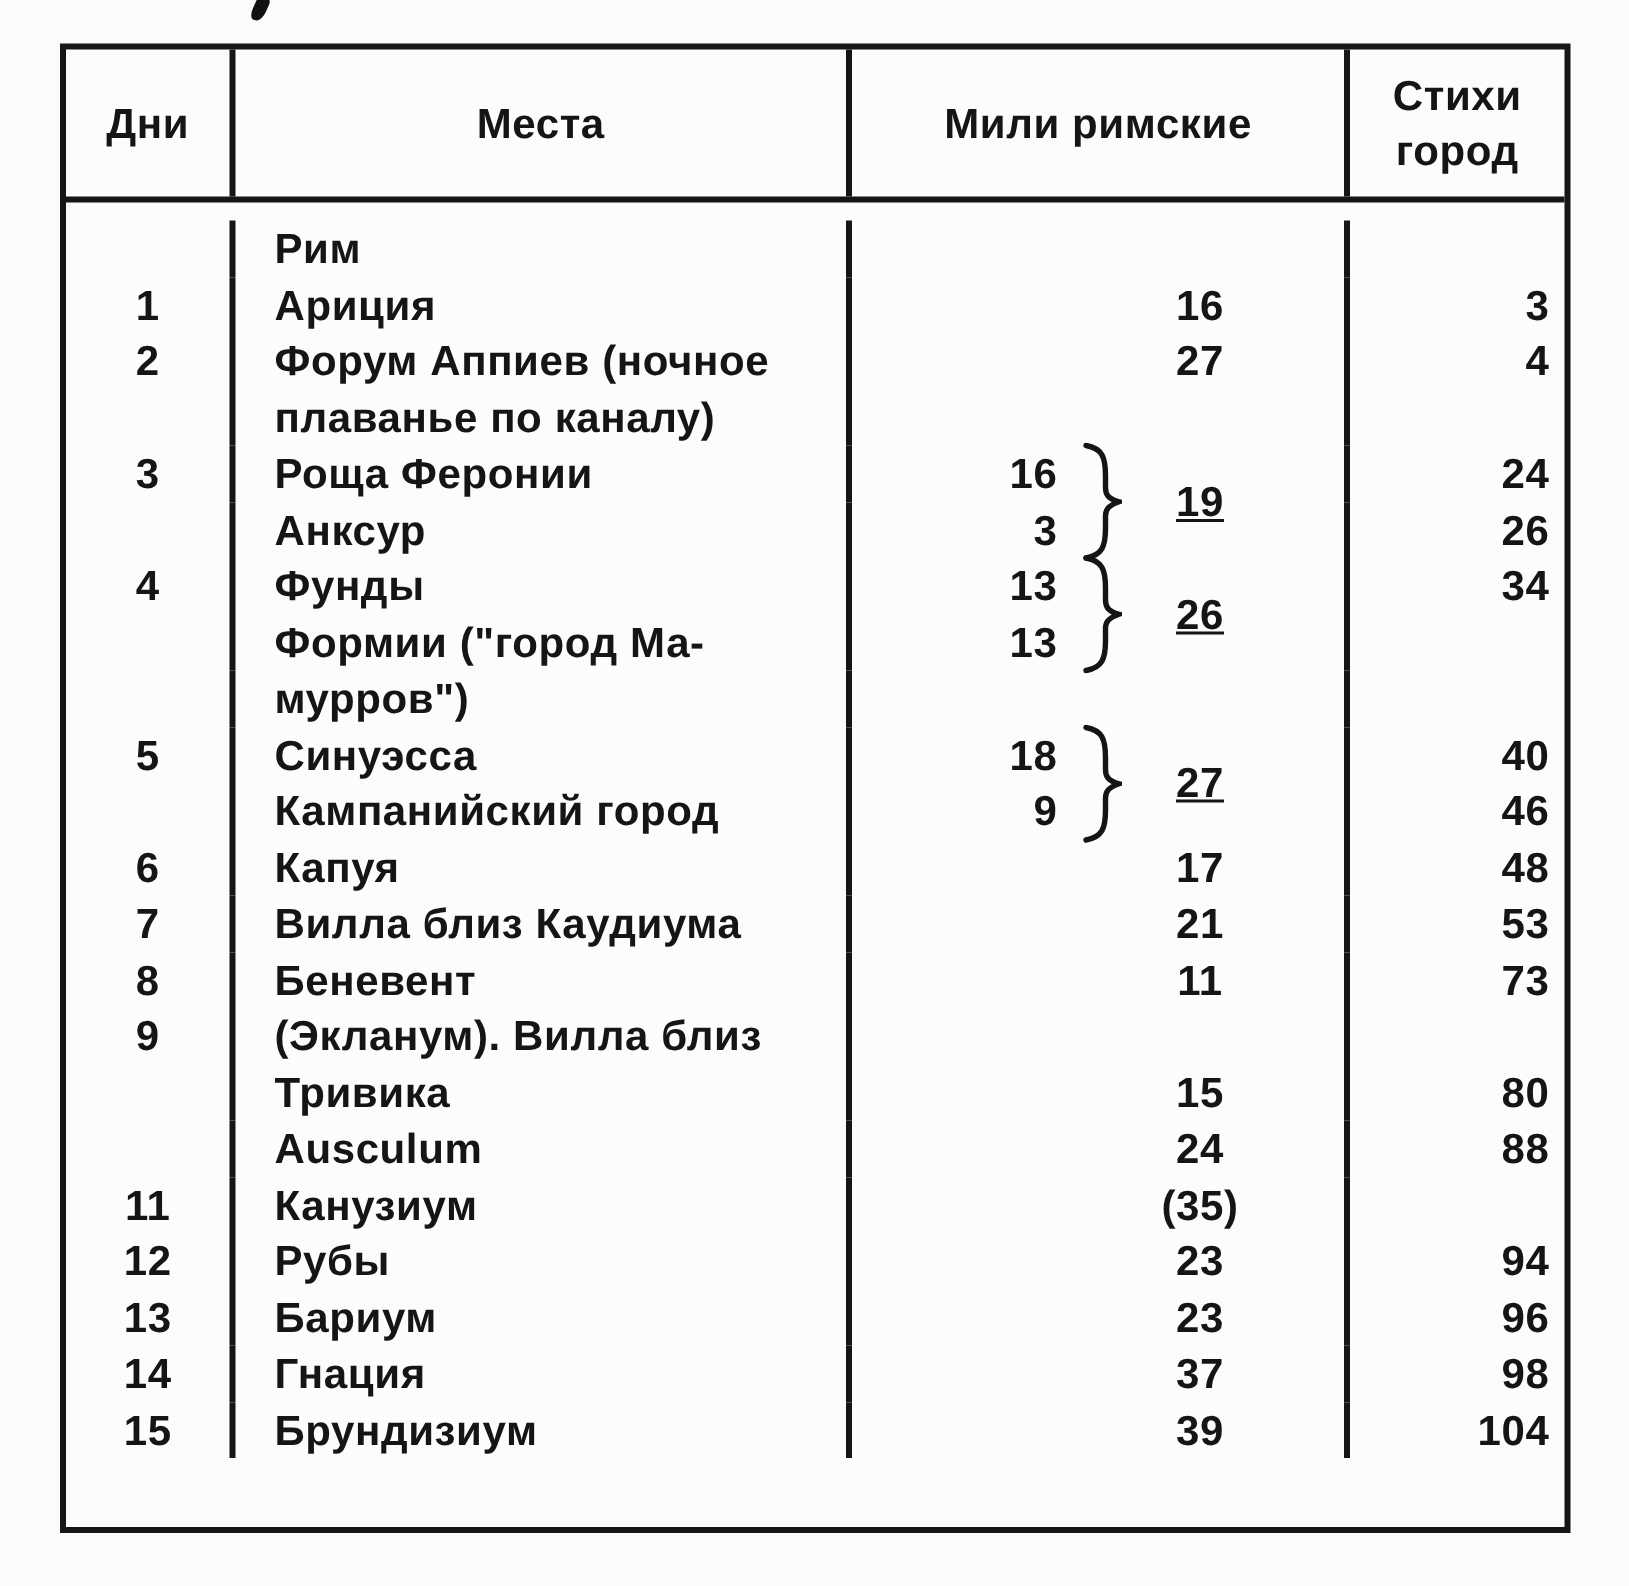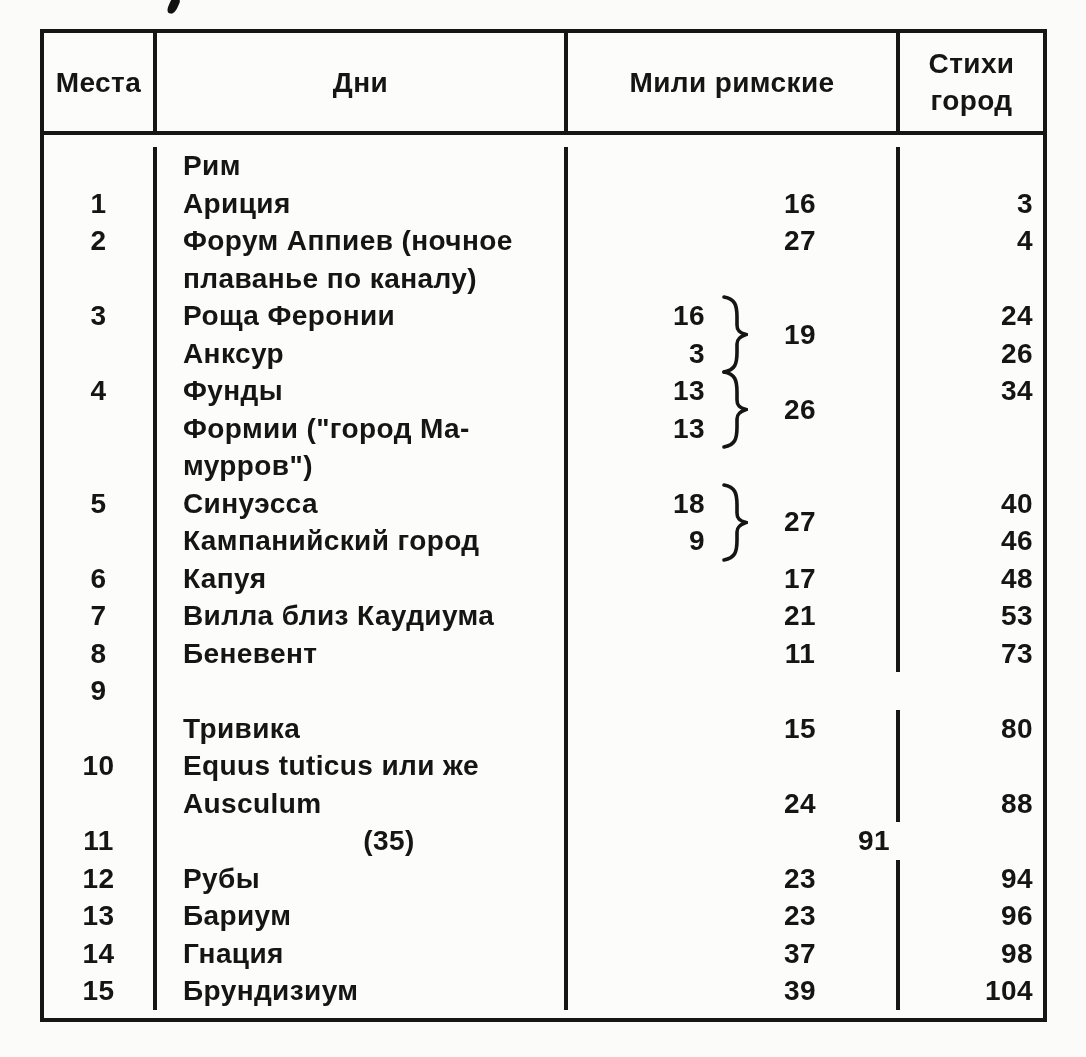--- a/index.html
+++ b/index.html
@@ -63,38 +63,38 @@
   .place-cell{padding-left:26px;}
   .miles-cell{position:relative;}
   .miles-part{position:absolute;left:0;top:0;width:137px;text-align:right;}
   .miles-main{position:absolute;left:190px;top:0;width:84px;text-align:center;}
   .verse-cell{text-align:right;padding-right:10px;}
 
   .brace{position:absolute;left:674px;width:30px;}
   .brace svg{display:block;}
   .brace-total{
     position:absolute;left:714px;width:84px;height:38px;line-height:38px;
-    text-align:center;font-size:28px;font-weight:700;letter-spacing:.4px;
+    text-align:center;font-size:28px;font-weight:700;letter-spacing:.4px;text-decoration:underline;
   }
 </style>
 </head>
 <body>
 
 <div class="page">
 
   <div class="stray-mark"></div>
   <div class="speck"></div>
 
   <div class="table-frame">
     <div class="thead">
       <div class="th sep">
+        <span>Дни</span>
+      </div>
+      <div class="th sep">
         <span>Места</span>
-      </div>
-      <div class="th sep">
-        <span>Дни</span>
       </div>
       <div class="th sep">
         <span>Мили римские</span>
       </div>
       <div class="th">
         <span>Стихи</span>
         <span>город</span>
       </div>
     </div>
     <div class="tbody" id="tbody">
@@ -198,51 +198,46 @@
         <div class="line">
           <div class="cell sep day-cell">8</div>
           <div class="cell sep place-cell">Беневент</div>
           <div class="cell sep miles-cell">
             <div class="miles-main">11</div>
           </div>
           <div class="cell verse-cell">73</div>
         </div>
         <div class="line">
           <div class="cell sep day-cell">9</div>
+          <div class="cell sep place-cell">(Экланум). Вилла близ</div>
           <div class="cell sep miles-cell"></div>
           <div class="cell verse-cell"></div>
         </div>
         <div class="line">
           <div class="cell sep day-cell"></div>
           <div class="cell sep place-cell">Тривика</div>
           <div class="cell sep miles-cell">
             <div class="miles-main">15</div>
           </div>
           <div class="cell verse-cell">80</div>
         </div>
         <div class="line">
-          <div class="cell sep day-cell">10</div>
-          <div class="cell sep place-cell">Equus tuticus или же</div>
-          <div class="cell sep miles-cell"></div>
-          <div class="cell verse-cell"></div>
-        </div>
-        <div class="line">
           <div class="cell sep day-cell"></div>
           <div class="cell sep place-cell">Ausculum</div>
           <div class="cell sep miles-cell">
             <div class="miles-main">24</div>
           </div>
           <div class="cell verse-cell">88</div>
         </div>
         <div class="line">
           <div class="cell sep day-cell">11</div>
+          <div class="cell sep place-cell">Канузиум</div>
           <div class="cell sep miles-cell">
             <div class="miles-main">(35)</div>
           </div>
-          <div class="cell verse-cell">91</div>
         </div>
         <div class="line">
           <div class="cell sep day-cell">12</div>
           <div class="cell sep place-cell">Рубы</div>
           <div class="cell sep miles-cell">
             <div class="miles-main">23</div>
           </div>
           <div class="cell verse-cell">94</div>
         </div>
         <div class="line">

